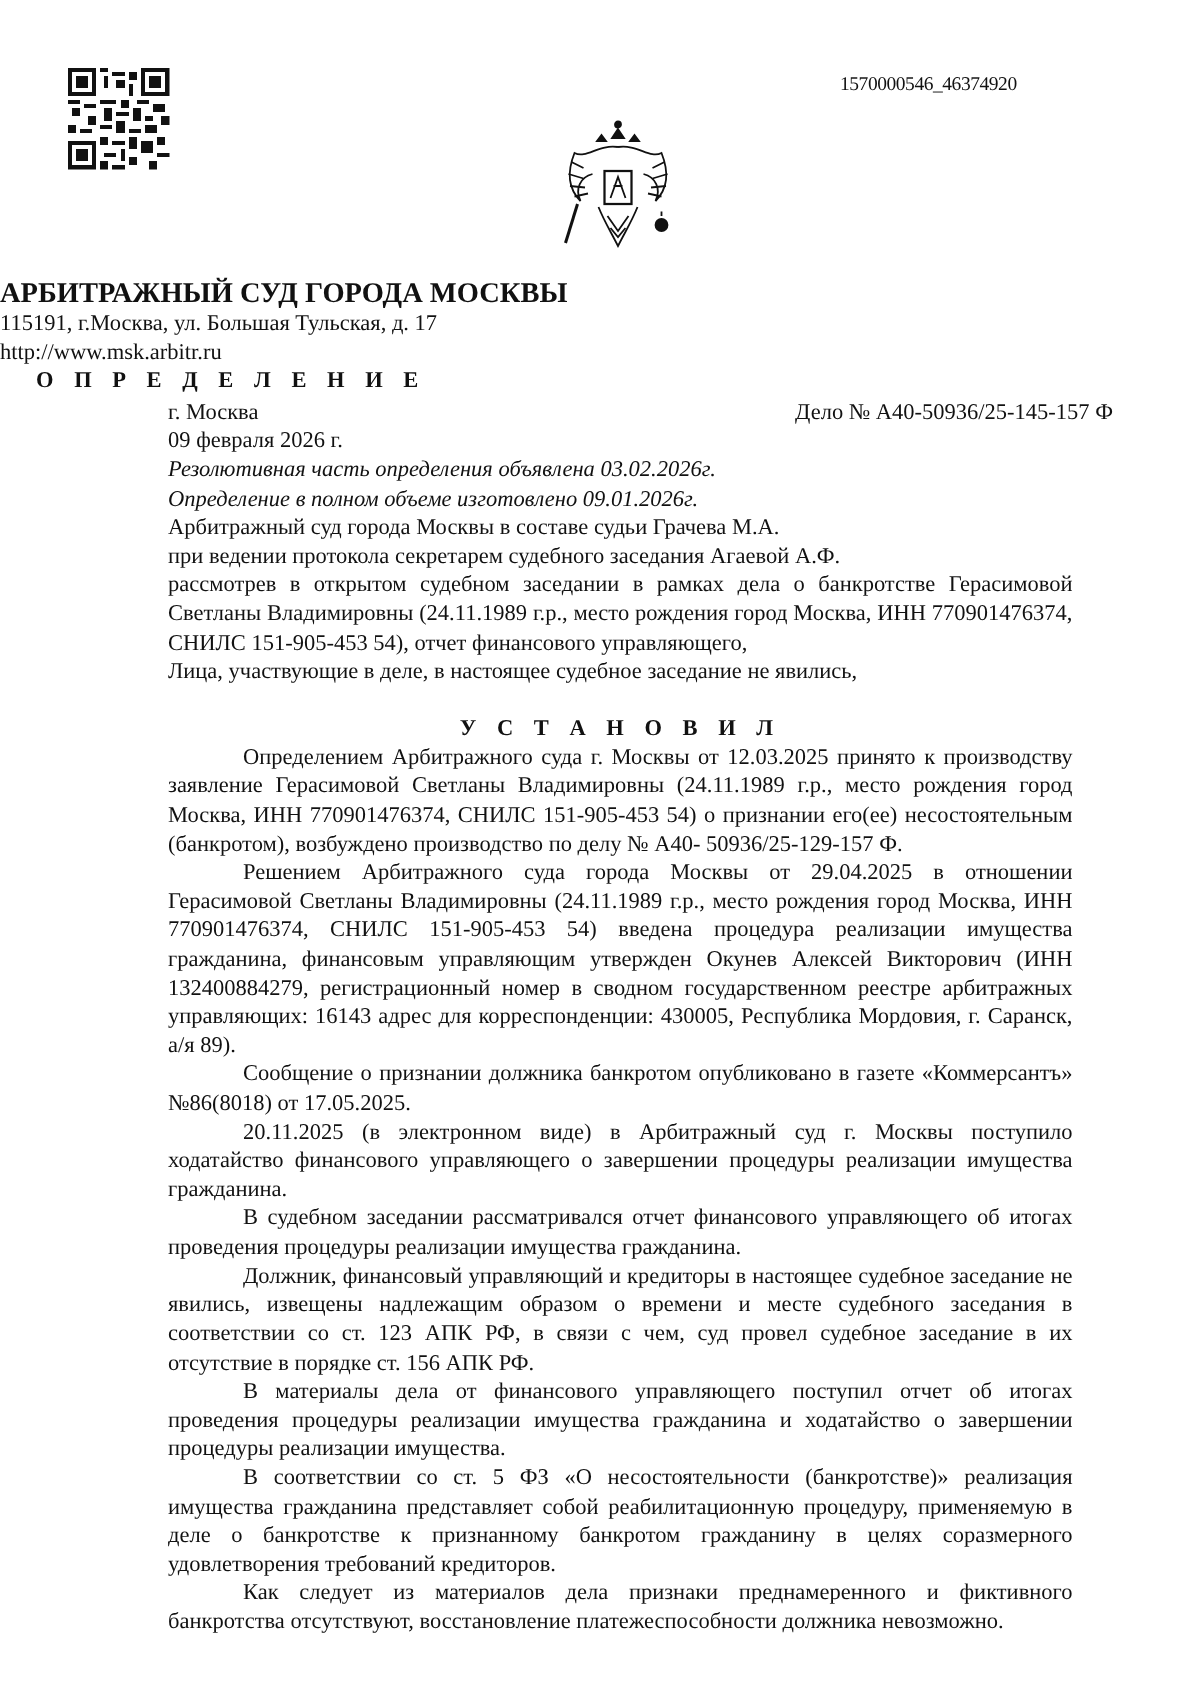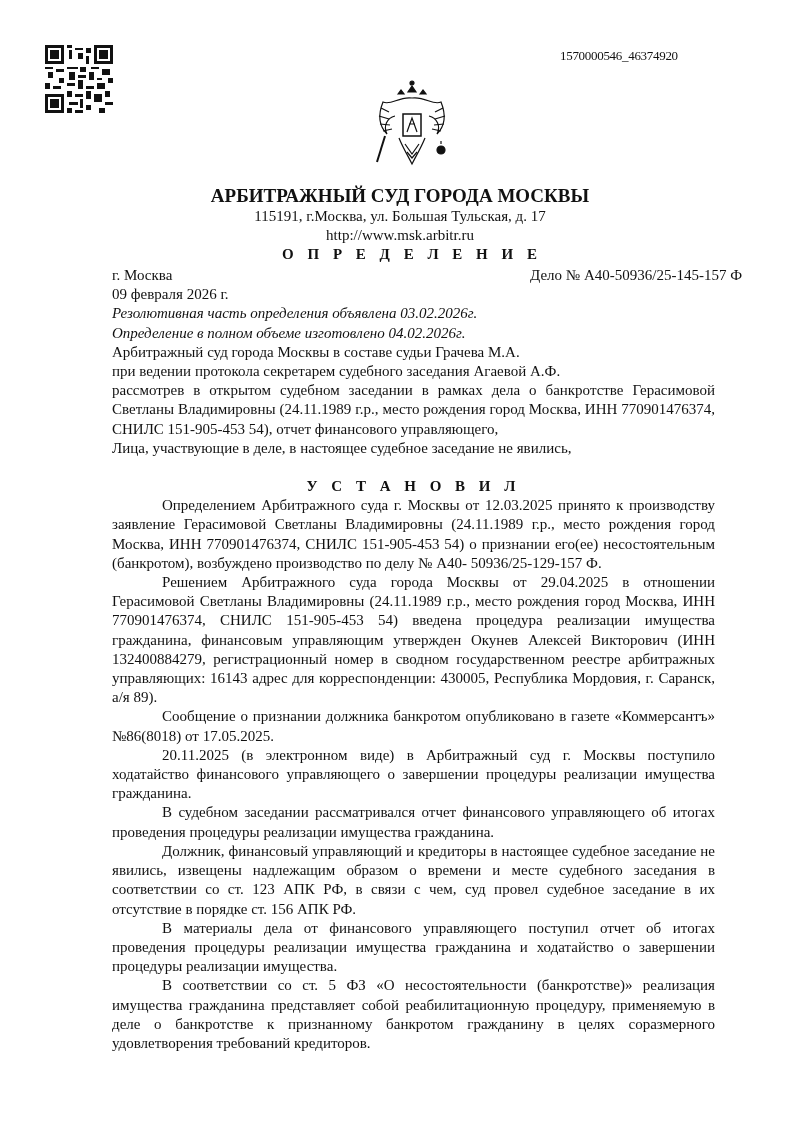--- a/index.html
+++ b/index.html
@@ -1,21 +1,21 @@
 <!DOCTYPE html>
 <html><head>
 <meta charset="utf-8">
 <style>
   html, body { margin: 0; padding: 0; background: #ffffff; }
   body { width: 800px; height: 1131px; position: relative; overflow: hidden;
          font-family: "Liberation Serif", "DejaVu Serif", serif; color: #111; }
   .qr { position: absolute; left: 45px; top: 45px; width: 68px; height: 68px; }
   .doc-id { position: absolute; left: 560px; top: 48px; font-size: 13px; letter-spacing: -0.3px; text-align: center; }
   .emblem { position: absolute; left: 369px; top: 78px; width: 86px; height: 95px; }
-  .header { position: absolute; left: 0; top: 185px; width: 800px; text-align: center; }
+  .header { position: absolute; left: 0; top: 185px; width: 800px; text-align: left; }
   .court-name { font-size: 19px; font-weight: bold; line-height: 22px; }
   .addr { font-size: 15px; line-height: 19px; }
   .title { font-size: 15px; font-weight: bold; letter-spacing: 5px; line-height: 19px; padding-left: 24px; }
   .body { position: absolute; left: 112px; top: 266px; width: 603px; font-size: 15px; line-height: 19.2px; }
   .row { display: flex; justify-content: space-between; }
   .row .right { margin-right: -27px; }
   .it { font-style: italic; }
   .just { text-align: justify; }
   .indent { text-indent: 50px; }
   .section { text-align: center; font-weight: bold; letter-spacing: 5px; margin-top: 19px; }
@@ -104,29 +104,30 @@
   <div class="title">О П Р Е Д Е Л Е Н И Е</div>
 </div>
 
 <div class="body">
   <div class="row">
     <span>г. Москва</span>
     <span class="right">Дело № А40-50936/25-145-157 Ф</span>
   </div>
   <p>09 февраля 2026 г.</p>
   <p class="it">Резолютивная часть определения объявлена 03.02.2026г.</p>
-  <p class="it">Определение в полном объеме изготовлено 04.02.2026г.</p>
+  <p class="it">Определение в полном объеме изготовлено 09.01.2026г.</p>
   <p>Арбитражный суд города Москвы в составе судьи Грачева М.А.</p>
   <p>при ведении протокола секретарем судебного заседания Агаевой А.Ф.</p>
   <p class="just">рассмотрев в открытом судебном заседании в рамках дела о банкротстве Герасимовой Светланы Владимировны (24.11.1989 г.р., место рождения город  Москва, ИНН 770901476374, СНИЛС 151-905-453 54), отчет финансового управляющего,</p>
   <p>Лица, участвующие в деле, в настоящее судебное заседание не явились,</p>
 
   <div class="section">У С Т А Н О В И Л</div>
 
   <p class="just indent">Определением Арбитражного суда г. Москвы от 12.03.2025 принято к производству заявление Герасимовой Светланы Владимировны (24.11.1989 г.р., место рождения город  Москва, ИНН 770901476374, СНИЛС 151-905-453 54) о признании его(ее) несостоятельным (банкротом), возбуждено производство по делу № А40- 50936/25-129-157 Ф.</p>
   <p class="just indent">Решением Арбитражного суда города Москвы от 29.04.2025 в отношении Герасимовой Светланы Владимировны (24.11.1989 г.р., место рождения город  Москва, ИНН 770901476374, СНИЛС 151-905-453 54) введена процедура реализации имущества гражданина, финансовым управляющим утвержден Окунев Алексей Викторович (ИНН 132400884279, регистрационный номер в сводном государственном реестре арбитражных управляющих: 16143 адрес для корреспонденции: 430005, Республика Мордовия, г. Саранск, а/я 89).</p>
   <p class="just indent">Сообщение о признании должника банкротом опубликовано в газете «Коммерсантъ» №86(8018) от 17.05.2025.</p>
   <p class="just indent">20.11.2025 (в электронном виде) в Арбитражный суд г. Москвы поступило ходатайство финансового управляющего о завершении процедуры реализации имущества гражданина.</p>
   <p class="just indent">В судебном заседании рассматривался отчет финансового управляющего об итогах проведения процедуры реализации имущества гражданина.</p>
   <p class="just indent">Должник, финансовый управляющий и кредиторы в настоящее судебное заседание не явились, извещены надлежащим образом о времени и месте судебного заседания в соответствии со ст. 123 АПК РФ, в связи с чем, суд провел судебное заседание в их отсутствие в порядке ст. 156 АПК РФ.</p>
   <p class="just indent">В материалы дела от финансового управляющего поступил отчет об итогах проведения процедуры реализации имущества гражданина и ходатайство о завершении процедуры реализации имущества.</p>
   <p class="just indent">В соответствии со ст. 5 ФЗ «О несостоятельности (банкротстве)» реализация имущества гражданина представляет собой реабилитационную процедуру, применяемую в деле о банкротстве к признанному банкротом гражданину в целях соразмерного удовлетворения требований кредиторов.</p>
+  <p class="just indent">Как следует из материалов дела признаки преднамеренного и фиктивного банкротства отсутствуют, восстановление платежеспособности должника невозможно.</p>
 </div>
 
 </body></html>

